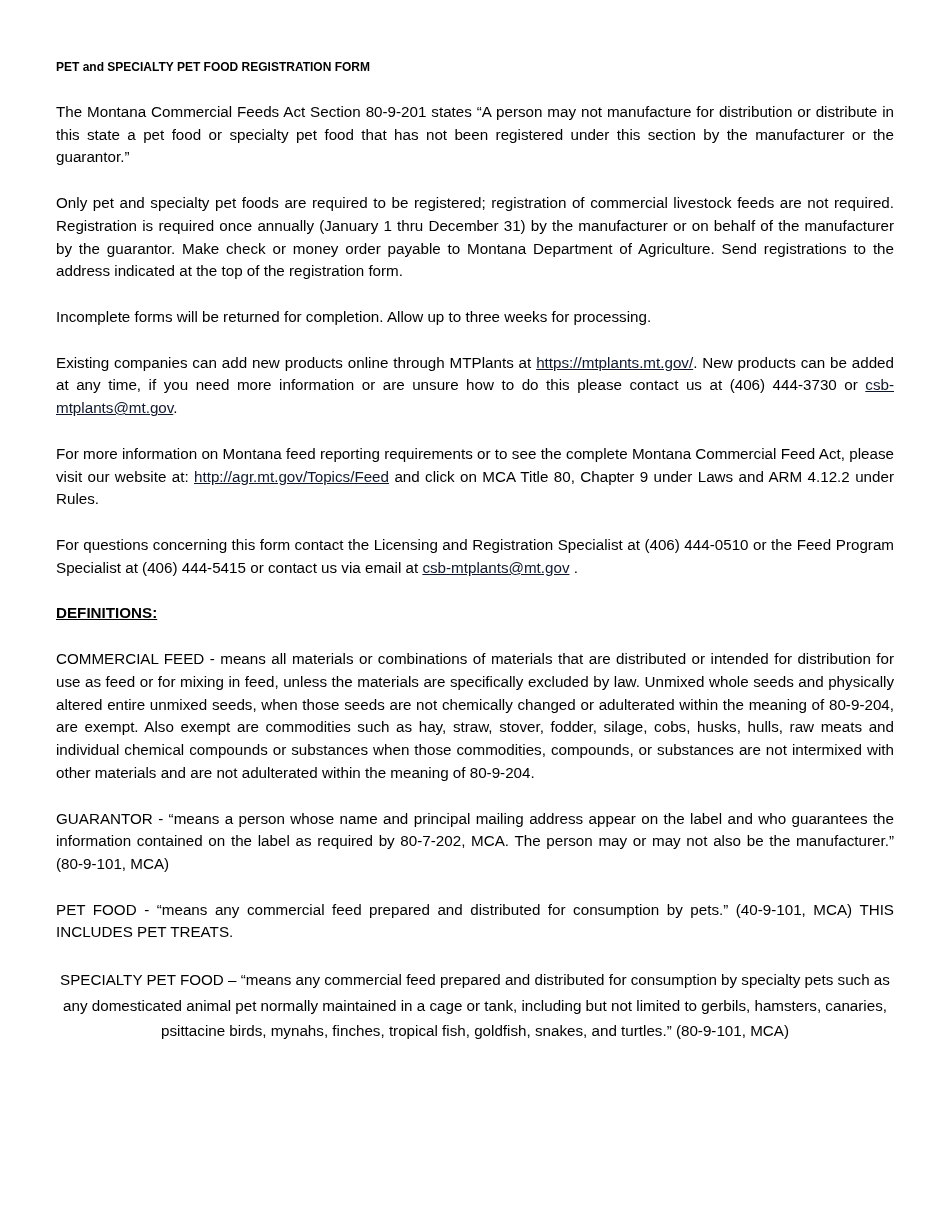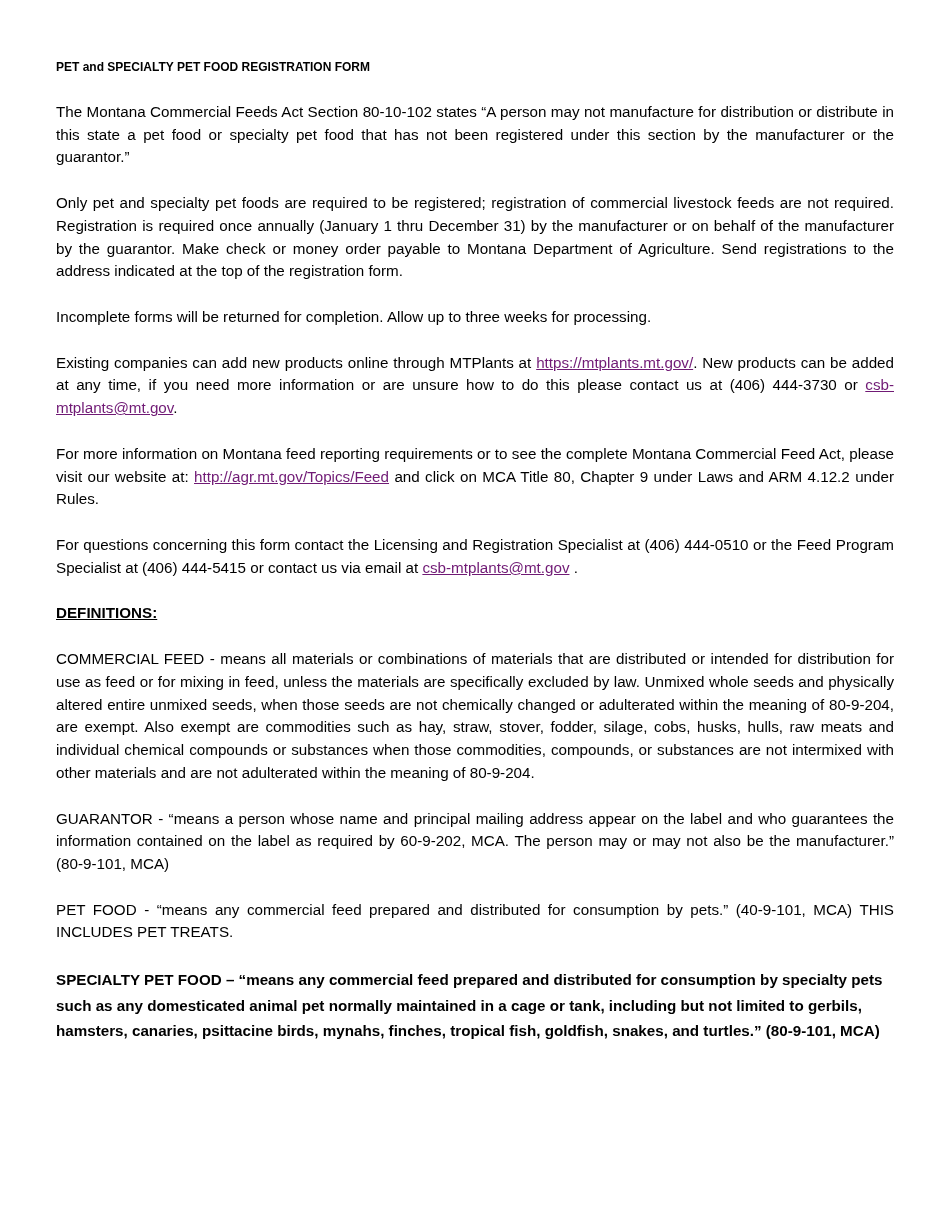--- a/index.html
+++ b/index.html
@@ -19,54 +19,53 @@
     font-weight: bold;
     font-size: 12px;
     margin: 0 0 22.8px 0;
     line-height: 22px;
   }
   p {
     margin: 0 0 22.8px 0;
     text-align: justify;
   }
   .u { }
-  a { color: #701a75; text-decoration: underline; }
+  a { color: #0f172a; text-decoration: underline; }
   .defs-heading {
     font-weight: bold;
     text-decoration: underline;
     margin: 0 0 22.8px 0;
   }
   .last {
-    text-align: left;
+    text-align: center;
     line-height: 25.5px;
-    font-weight: bold;
   }
 </style>
 </head>
 <body>
 
 <div class="page">
 
   <div class="title">PET and SPECIALTY PET FOOD REGISTRATION FORM</div>
 
-  <p>The Montana Commercial Feeds Act Section 80-10-102 states “A person may not manufacture for distribution or distribute in this state a pet food or specialty pet food that has not been registered under this section by the manufacturer or the guarantor.”</p>
+  <p>The Montana Commercial Feeds Act Section 80-9-201 states “A person may not manufacture for distribution or distribute in this state a pet food or specialty pet food that has not been registered under this section by the manufacturer or the guarantor.”</p>
 
   <p><span class="u">Only pet and specialty pet foods are required to be registered</span><span>; registration of commercial livestock feeds are not required.  Registration is required once annually (January 1 thru December 31) by the manufacturer or on behalf of the manufacturer by the guarantor.  Make check or money order payable to Montana Department of Agriculture.  Send  registrations to the address indicated at the top of the registration form.</span></p>
 
   <p>Incomplete forms will be returned for completion. Allow up to three weeks for processing.</p>
 
   <p><span>Existing companies can add new products online through MTPlants at </span><a href="#">https://mtplants.mt.gov/</a><span>. New products can be added at any time, if you need more information or are unsure how to do this please contact us at (406) 444-3730 or </span><a href="#">csb-mtplants@mt.gov</a><span>.</span></p>
 
   <p><span>For more information on Montana feed reporting requirements or to see the complete Montana Commercial Feed Act, please visit our website at: </span><a href="#">http://agr.mt.gov/Topics/Feed</a><span> and click on MCA Title 80, Chapter 9 under Laws and ARM 4.12.2 under Rules.</span></p>
 
   <p><span>For questions concerning this form contact the Licensing and Registration Specialist at (406) 444-0510 or the Feed Program Specialist at (406) 444-5415 or contact us via email at </span><a href="#">csb-mtplants@mt.gov</a><span> .</span></p>
 
   <div class="defs-heading">DEFINITIONS:</div>
 
   <p>COMMERCIAL FEED - means all materials or combinations of materials that are distributed or intended for distribution for use as feed or for mixing in feed, unless the materials are specifically excluded by law. Unmixed whole seeds and physically altered entire unmixed seeds, when those seeds are not chemically changed or adulterated within the meaning of 80-9-204, are exempt.  Also exempt are commodities such as hay, straw, stover, fodder, silage, cobs, husks, hulls, raw meats and individual chemical compounds or substances when those commodities, compounds, or substances are not intermixed with other materials and are not adulterated within the meaning of 80-9-204.</p>
 
-  <p>GUARANTOR - “means a person whose name and principal mailing address appear on the label and who guarantees the information contained on the label as required by 60-9-202, MCA. The person may or may not also be the manufacturer.” (80-9-101, MCA)</p>
+  <p>GUARANTOR - “means a person whose name and principal mailing address appear on the label and who guarantees the information contained on the label as required by 80-7-202, MCA. The person may or may not also be the manufacturer.” (80-9-101, MCA)</p>
 
   <p>PET FOOD - “means any commercial feed prepared and distributed for consumption by pets.” (40-9-101, MCA) THIS INCLUDES PET TREATS.</p>
 
   <p class="last">SPECIALTY PET FOOD – “means any commercial feed prepared and distributed for consumption by specialty pets such as any domesticated animal pet normally maintained in a cage or tank, including but not limited to gerbils, hamsters, canaries, psittacine birds, mynahs, finches, tropical fish, goldfish, snakes, and turtles.” (80-9-101, MCA)</p>
 
 </div>
 
 </body></html>

